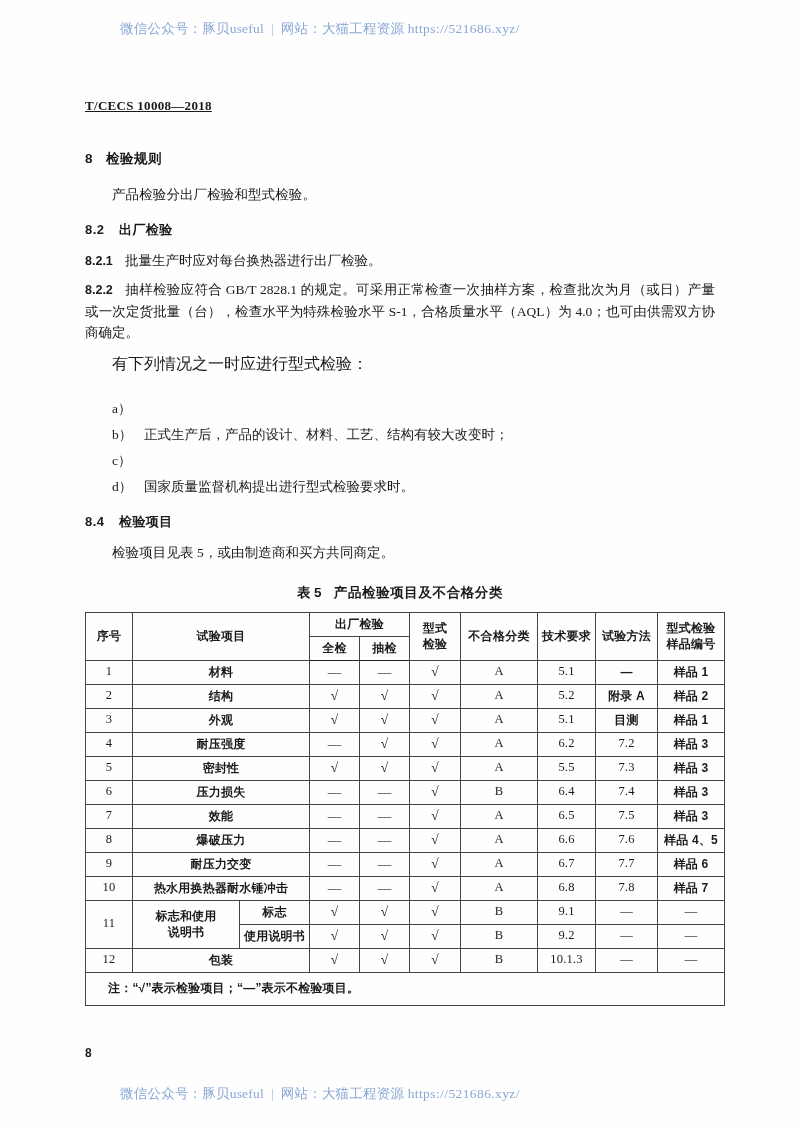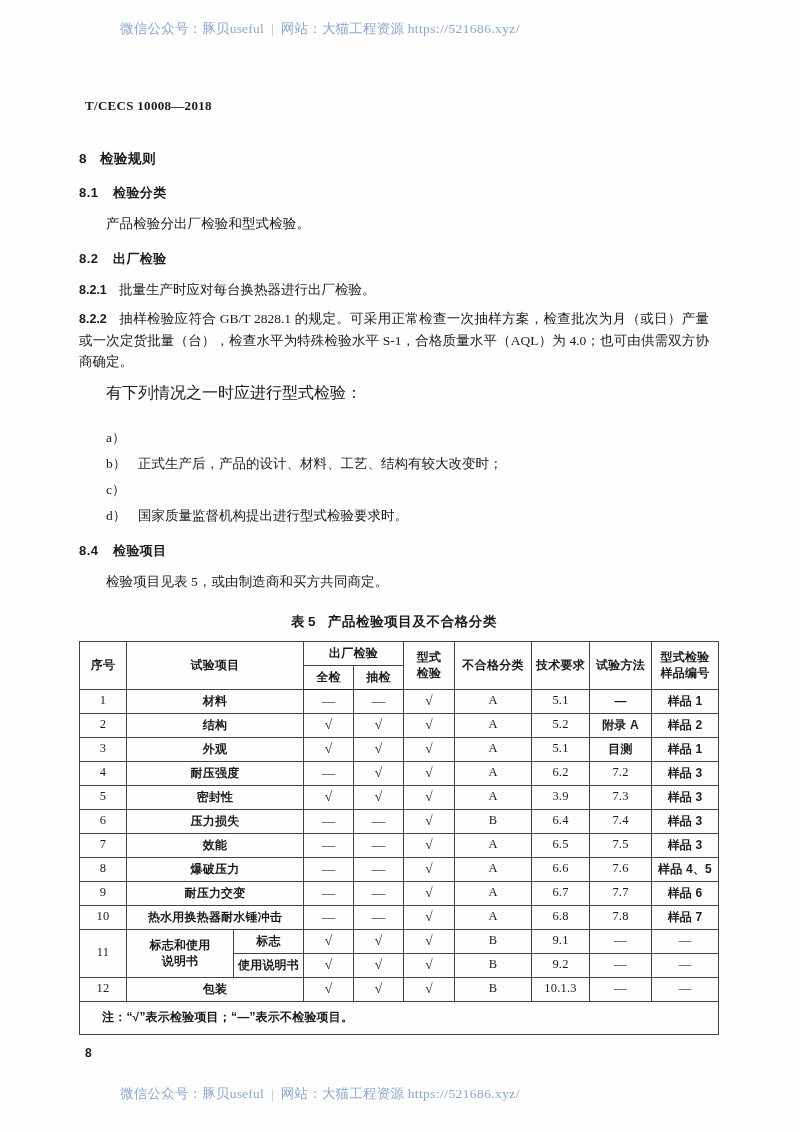--- a/index.html
+++ b/index.html
@@ -48,26 +48,27 @@
 
   
   .running-head {
     position: absolute;
     left: 85px;
     top: 98px;
     font-family: "Liberation Serif", "DejaVu Serif", serif;
     font-weight: bold;
     font-size: 13px;
     letter-spacing: 0.3px;
+    text-decoration: underline;
   }
 
   
   .content {
     position: absolute;
-    left: 79px;
+    left: 85px;
     top: 150px;
     width: 630px;
   }
 
   .h1 {
     font-family: "Liberation Sans", "DejaVu Sans", sans-serif;
     font-weight: bold;
     font-size: 13.5px;
     margin: 0 0 16px 0;
     letter-spacing: 0.5px;
@@ -210,23 +211,20 @@
   </div>
 
   <div class="running-head">T/CECS 10008—2018</div>
 
   <div class="content">
 
     <div class="h1">
       <span class="num">8</span><span>检验规则</span>
     </div>
 
-    <div class="h2">
-      <span class="num">8.1</span><span>检验分类</span>
-    </div>
     <p class="para indent">产品检验分出厂检验和型式检验。</p>
 
     <div class="h2">
       <span class="num">8.2</span><span>出厂检验</span>
     </div>
     <p class="numbered">
       <span class="lbl">8.2.1</span><span>批量生产时应对每台换热器进行出厂检验。</span>
     </p>
     <p class="numbered">
       <span class="lbl">8.2.2</span><span>抽样检验应符合 GB/T 2828.1 的规定。可采用正常检查一次抽样方案，检查批次为月（或日）产量或一次定货批量（台），检查水平为特殊检验水平 S-1，合格质量水平（AQL）为 4.0；也可由供需双方协商确定。</span>
@@ -337,21 +335,21 @@
           <td class="val">7.2</td>
           <td class="item-name">样品 3</td>
         </tr>
         <tr>
           <td class="val">5</td>
           <td class="item-name" colspan="2">密封性</td>
           <td class="mark">√</td>
           <td class="mark">√</td>
           <td class="mark">√</td>
           <td class="val">A</td>
-          <td class="val">3.9</td>
+          <td class="val">5.5</td>
           <td class="val">7.3</td>
           <td class="item-name">样品 3</td>
         </tr>
         <tr>
           <td class="val">6</td>
           <td class="item-name" colspan="2">压力损失</td>
           <td class="mark">—</td>
           <td class="mark">—</td>
           <td class="mark">√</td>
           <td class="val">B</td>

